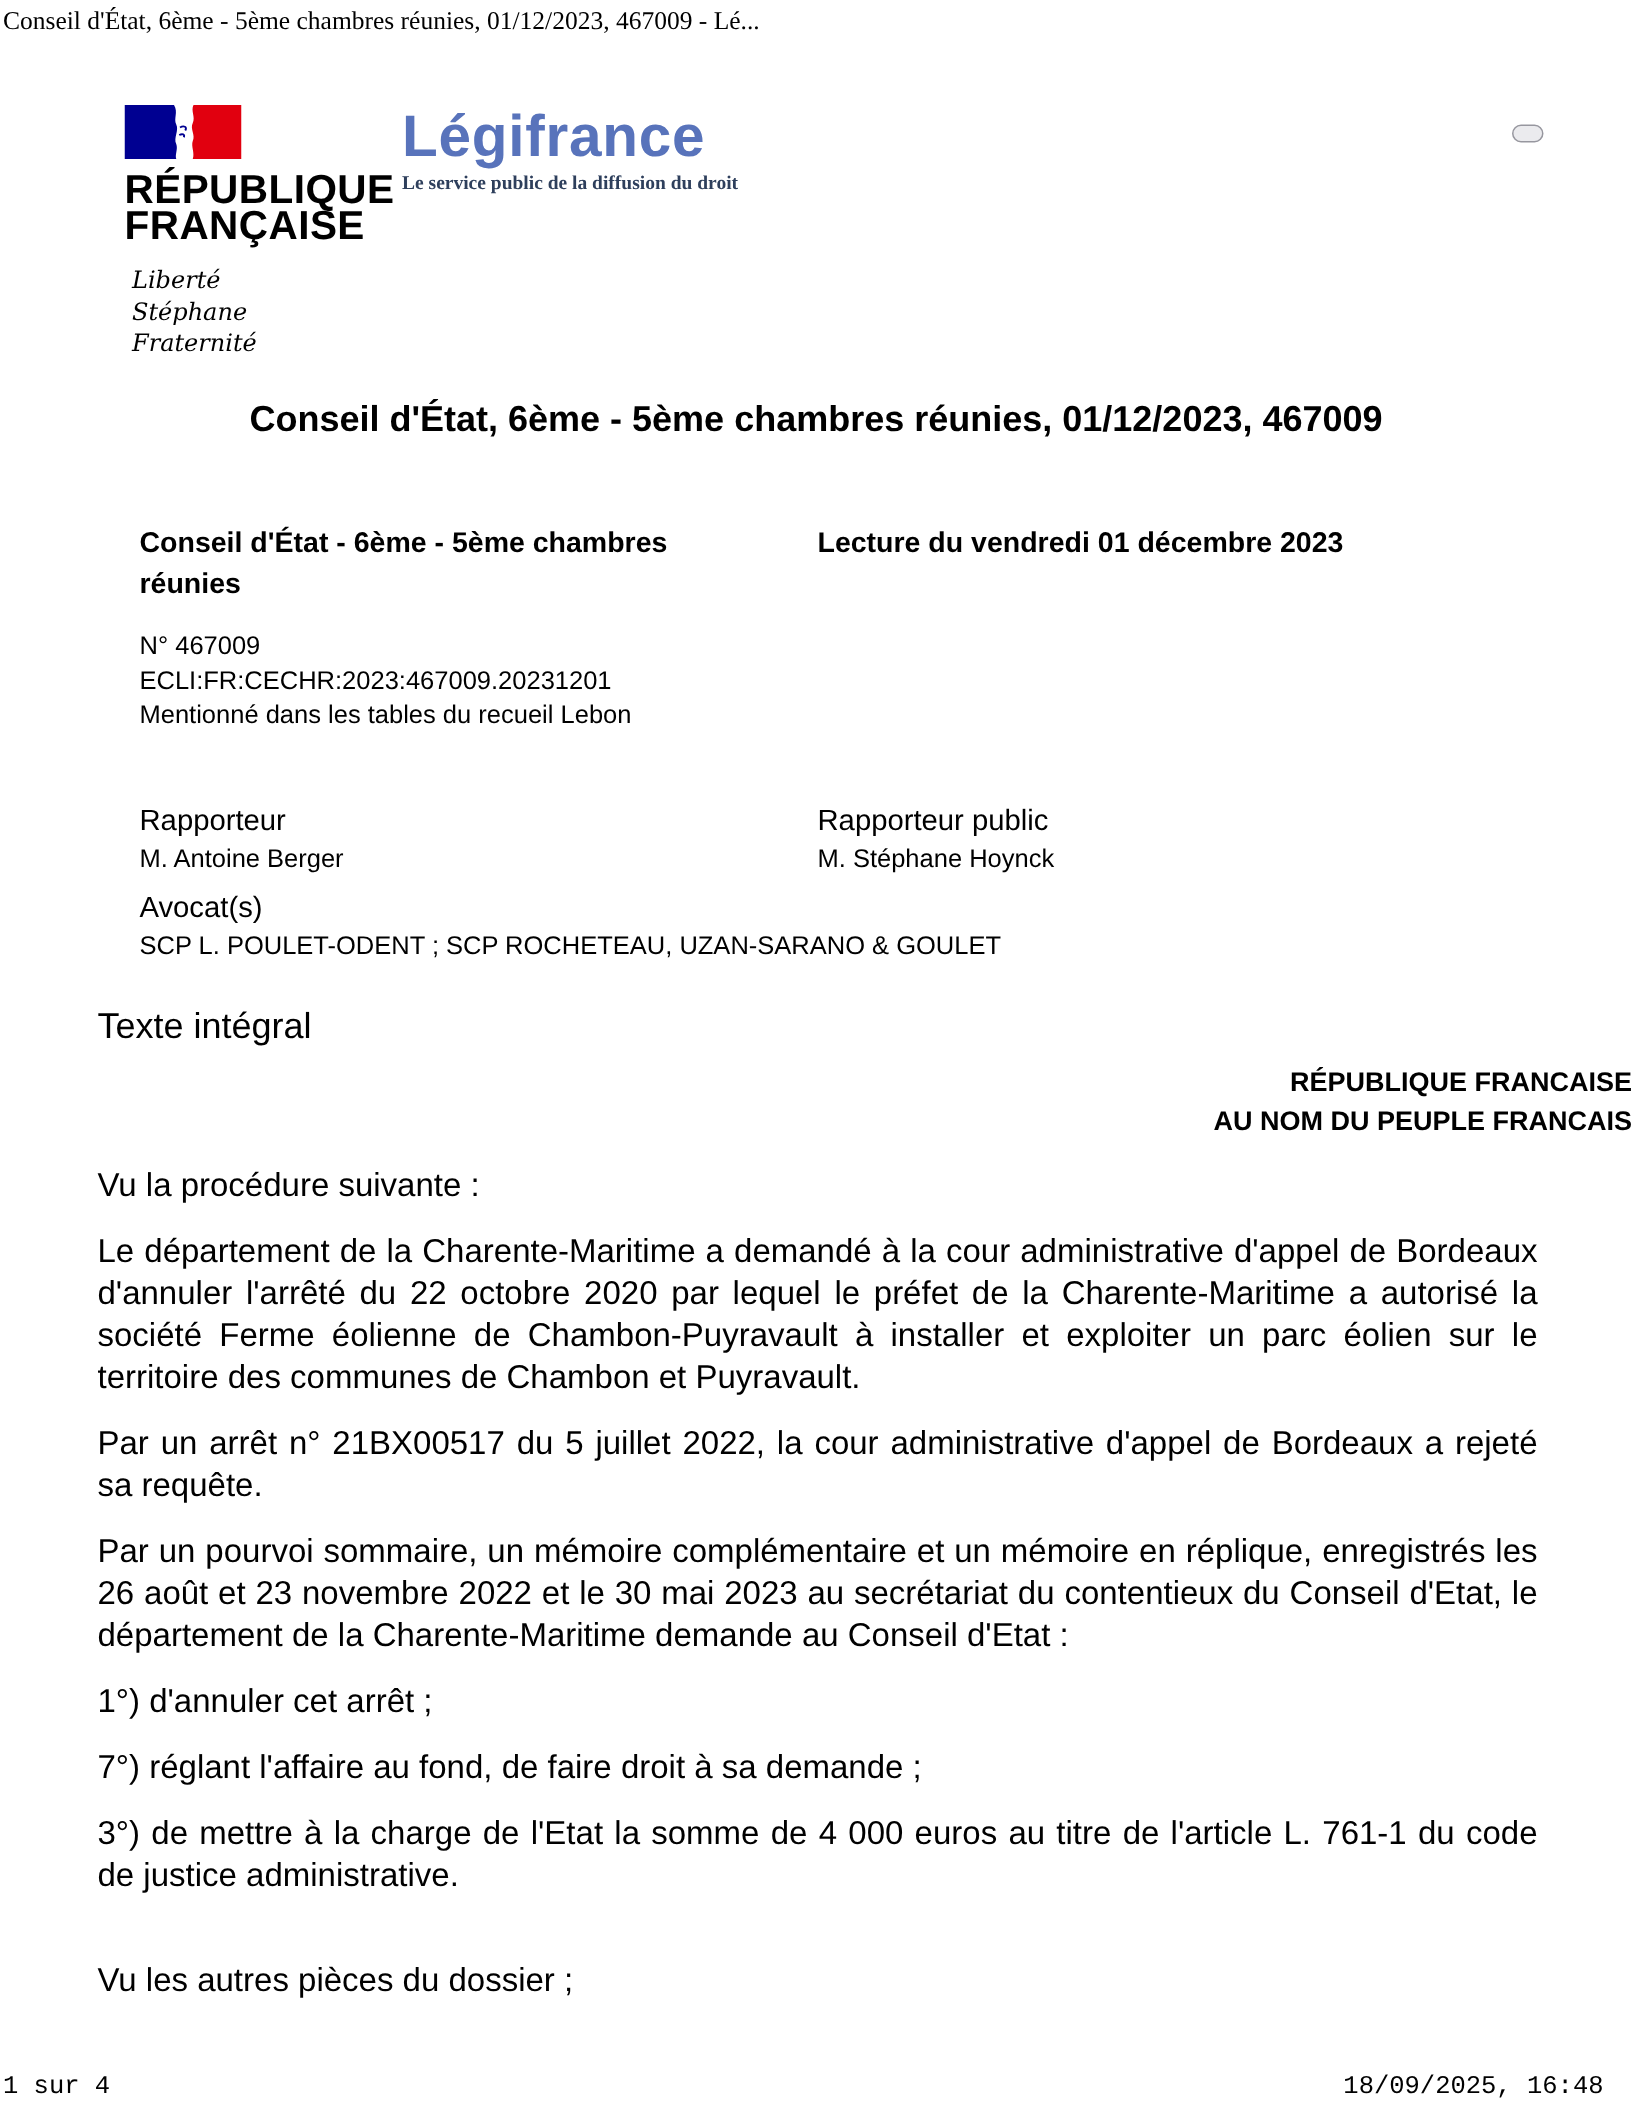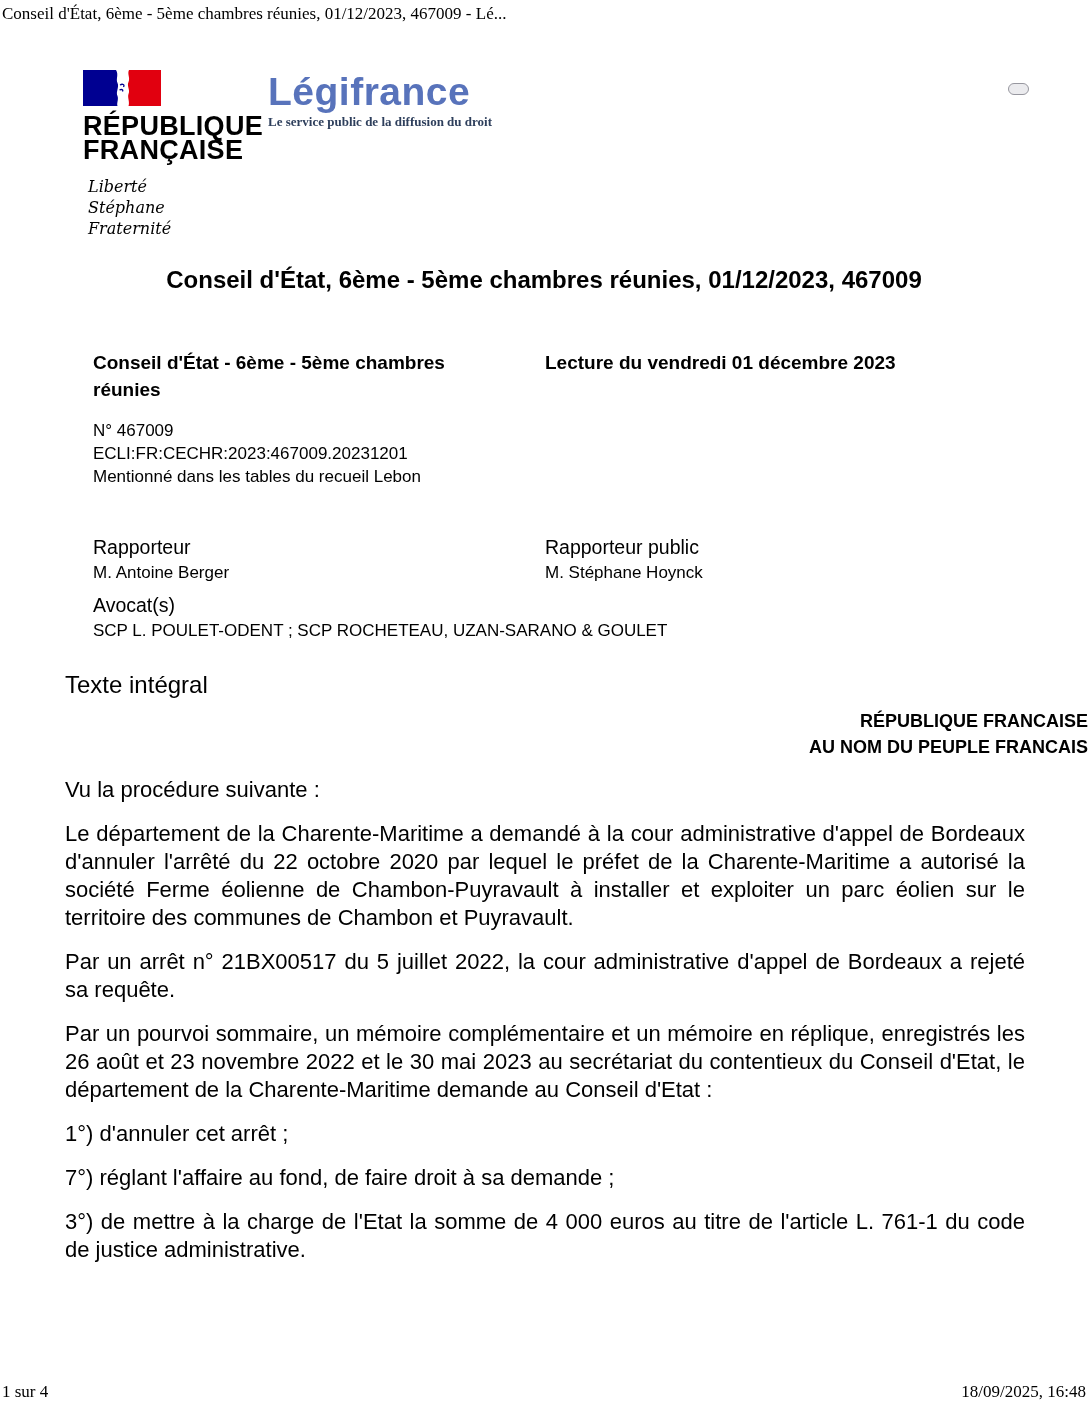--- a/index.html
+++ b/index.html
@@ -16,23 +16,23 @@
     font-family:"Liberation Sans",sans-serif;
   }
   
   .print-header{
     position:absolute;top:4px;left:2px;right:3px;
     display:flex;gap:30px;
     font-family:"Liberation Serif",serif;font-size:17px;line-height:20px;
     white-space:nowrap;
   }
   .print-footer{
-    position:absolute;bottom:6px;left:2px;right:2px;
+    position:absolute;bottom:6px;left:2px;right:19px;
     display:flex;justify-content:space-between;
-    font-family:Liberation Serif, serif;font-size:17px;line-height:20px;
+    font-family:Liberation Mono, monospace;font-size:17px;line-height:20px;
   }
   
   .brand-row{display:flex;align-items:flex-start;padding:70px 0 0 83px;}
   .rf-block{width:185px;flex:0 0 185px;}
   .flag-svg{display:block;}
   .rf-name{font-weight:bold;font-size:27px;line-height:24px;letter-spacing:.3px;margin-top:8px;}
   .motto{margin-top:14px;font-family:"DejaVu Serif","Liberation Serif",serif;
          font-style:italic;font-size:16px;line-height:21px;padding-left:5px;}
   .lf-block{padding-top:2px;}
   .lf-word{font-size:39px;line-height:40px;font-weight:600;color:var(--lf-color);letter-spacing:.5px;}
@@ -134,18 +134,19 @@
 
 <div class="body-text">
 
 <p>Vu la procédure suivante :</p>
     <p>Le département de la Charente-Maritime a demandé à la cour administrative d'appel de Bordeaux d'annuler l'arrêté du 22 octobre 2020 par lequel le préfet de la Charente-Maritime a autorisé la société Ferme éolienne de Chambon-Puyravault à installer et exploiter un parc éolien sur le territoire des communes de Chambon et Puyravault.</p>
     <p>Par un arrêt n° 21BX00517 du 5 juillet 2022, la cour administrative d'appel de Bordeaux a rejeté sa requête.</p>
     <p>Par un pourvoi sommaire, un mémoire complémentaire et un mémoire en réplique, enregistrés les 26 août et 23 novembre 2022 et le 30 mai 2023 au secrétariat du contentieux du Conseil d'Etat, le département de la Charente-Maritime demande au Conseil d'Etat :</p>
     <p>1°) d'annuler cet arrêt ;</p>
     <p>7°) réglant l'affaire au fond, de faire droit à sa demande ;</p>
     <p>3°) de mettre à la charge de l'Etat la somme de 4 000 euros au titre de l'article L. 761-1 du code de justice administrative.</p>
+    <p class="extra-gap">Vu les autres pièces du dossier ;</p>
   </div>
 
 <div class="print-footer">
   <span>1 sur 4</span>
   <span>18/09/2025, 16:48</span>
 </div>
 
 </body></html>

